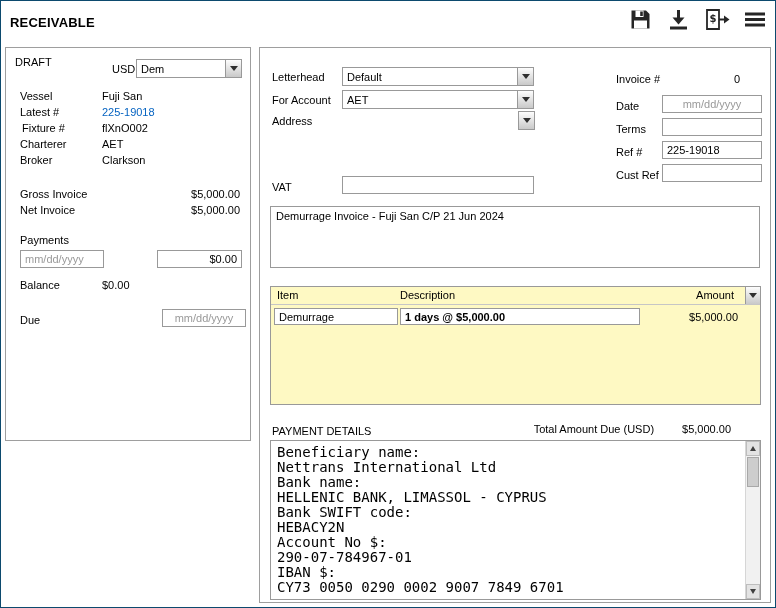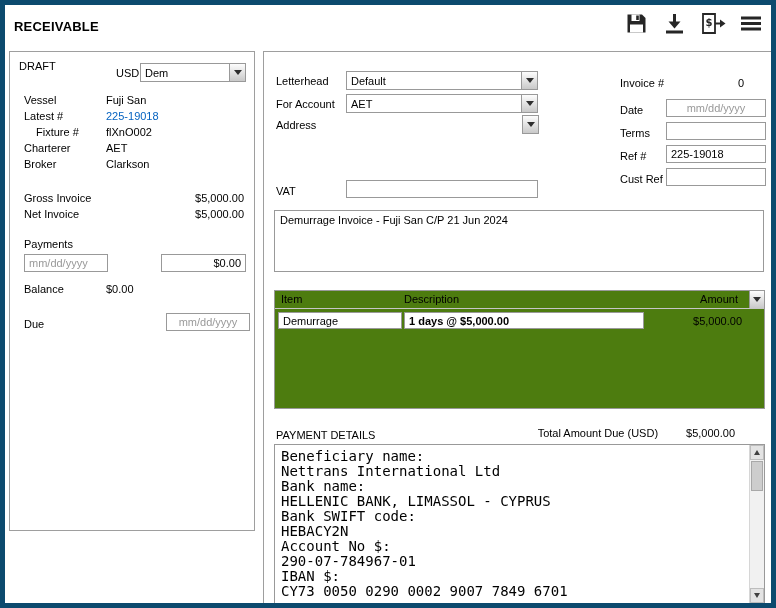--- a/index.html
+++ b/index.html
@@ -1,34 +1,34 @@
 <!DOCTYPE html>
 <html><head>
 <meta charset="utf-8">
 <style>
 *{box-sizing:border-box;margin:0;padding:0}
 body{margin:0;background:#fff;font-family:"Liberation Sans",sans-serif}
-.page{position:relative;width:776px;height:608px;background:#fff;border:5px solid #0c4a6e;font-size:11px;color:#000;overflow:hidden}
+.page{position:relative;width:776px;height:608px;background:#fff;border:1px solid #0c4a6e;font-size:11px;color:#000;overflow:hidden}
 .title{position:absolute;left:9px;top:14px;font-size:13px;font-weight:bold;letter-spacing:.2px}
 .toolbar{position:absolute;top:5px;right:7px;display:flex;gap:11px;align-items:center}
 .tool{width:27px;height:27px;display:flex;align-items:center;justify-content:center;cursor:pointer}
 .box{position:absolute;border:1px solid #9e9e9e;background:#fff}
 .lbl{position:absolute;white-space:nowrap}
 .val{position:absolute;white-space:nowrap}
 .link{color:#0563c1;cursor:pointer}
 .fld{position:absolute;border:1px solid #999;background:#fff;font:11px "Liberation Sans",sans-serif;padding:0 4px;height:18px;color:#000}
 .fld::placeholder{color:#999}
 .fld.center{text-align:center}
 .fld.right{text-align:right}
 .combo{position:absolute;height:19px;border:1px solid #999;background:#fff;display:flex;cursor:pointer}
 .combo-text{flex:1;padding:2.5px 4px;white-space:nowrap;overflow:hidden}
 .cbtn{width:16px;background:linear-gradient(#fdfdfd,#c9c9c9);border-left:1px solid #999;display:flex;align-items:center;justify-content:center;cursor:pointer}
 .cbtn::after{content:"";width:0;height:0;border-left:4px solid transparent;border-right:4px solid transparent;border-top:5px solid #2f2f2f}
 .ta{position:absolute;border:1px solid #999;resize:none;font:11px "Liberation Sans",sans-serif;padding:3px 5px;overflow:hidden;color:#000;background:#fff}
-.items-table{position:absolute;left:10px;top:238px;width:491px;height:119px;border:1px solid #999;background:#4d7c0f}
+.items-table{position:absolute;left:10px;top:238px;width:491px;height:119px;border:1px solid #999;background:#fef9c3}
 .it-head{position:relative;height:18px;border-bottom:1px solid #c6c6c6}
 .head-cbtn{position:absolute;right:0;top:0;width:15px;height:17px;background:linear-gradient(#fdfdfd,#c9c9c9);border-left:1px solid #999;display:flex;align-items:center;justify-content:center;cursor:pointer}
 .head-cbtn::after{content:"";width:0;height:0;border-left:4px solid transparent;border-right:4px solid transparent;border-top:5px solid #2f2f2f}
 .pay-box{position:absolute;left:10px;top:392px;width:491px;height:160px;border:1px solid #999;background:#fff}
 .pay-text{position:absolute;left:0;top:0;right:16px;bottom:0;padding:4px 6px;font-family:"DejaVu Sans Mono",monospace;font-size:14px;line-height:15px;white-space:pre;overflow:hidden}
 .sb{position:absolute;top:0;right:0;bottom:0;width:15px;background:#f1f1f1;border-left:1px solid #d6d6d6}
 .sb-btn{position:absolute;left:0;width:14px;height:15px;background:#e3e3e3;border:1px solid #bdbdbd;display:flex;align-items:center;justify-content:center;cursor:pointer}
 .sb-up{top:0}.sb-down{bottom:0}
 .sb-thumb{position:absolute;left:1px;top:16px;width:12px;height:30px;background:#cdcdcd;border:1px solid #a8a8a8;cursor:grab}
 .tri-up{width:0;height:0;border-left:3px solid transparent;border-right:3px solid transparent;border-bottom:5px solid #404040}
@@ -68,33 +68,33 @@
     </div>
     <div class="tool">
       <svg width="24" height="23" viewBox="0 0 24 23">
         <rect x="2" y="4.5" width="20" height="3" fill="#262626"></rect>
         <rect x="2" y="10" width="20" height="3" fill="#262626"></rect>
         <rect x="2" y="15.5" width="20" height="3" fill="#262626"></rect>
       </svg>
     </div>
   </div>
 
-  <div class="box" style="left:4px;top:46px;width:246px;height:480px">
+  <div class="box" style="left:4px;top:46px;width:246px;height:394px">
     <div class="lbl" style="left:9px;top:8px">DRAFT</div>
     <div class="lbl" style="left:106px;top:15px">USD</div>
     <div class="combo" style="left:130px;top:11px;width:106px">
       <span class="combo-text">Dem</span>
       <span class="cbtn"></span>
     </div>
 
     <div class="lbl" style="left:14px;top:42px">Vessel</div>
     <div class="val" style="left:96px;top:42px">Fuji San</div>
     <div class="lbl" style="left:14px;top:58px">Latest #</div>
     <div class="val link" style="left:96px;top:58px">225-19018</div>
-    <div class="lbl" style="left:26px;top:74px">Fixture #</div>
+    <div class="lbl" style="left:16px;top:74px">Fixture #</div>
     <div class="val" style="left:96px;top:74px">flXnO002</div>
     <div class="lbl" style="left:14px;top:90px">Charterer</div>
     <div class="val" style="left:96px;top:90px">AET</div>
     <div class="lbl" style="left:14px;top:106px">Broker</div>
     <div class="val" style="left:96px;top:106px">Clarkson</div>
 
     <div class="lbl" style="left:14px;top:140px">Gross Invoice</div>
     <div class="val" style="right:10px;top:140px">$5,000.00</div>
     <div class="lbl" style="left:14px;top:156px">Net Invoice</div>
     <div class="val" style="right:10px;top:156px">$5,000.00</div>

